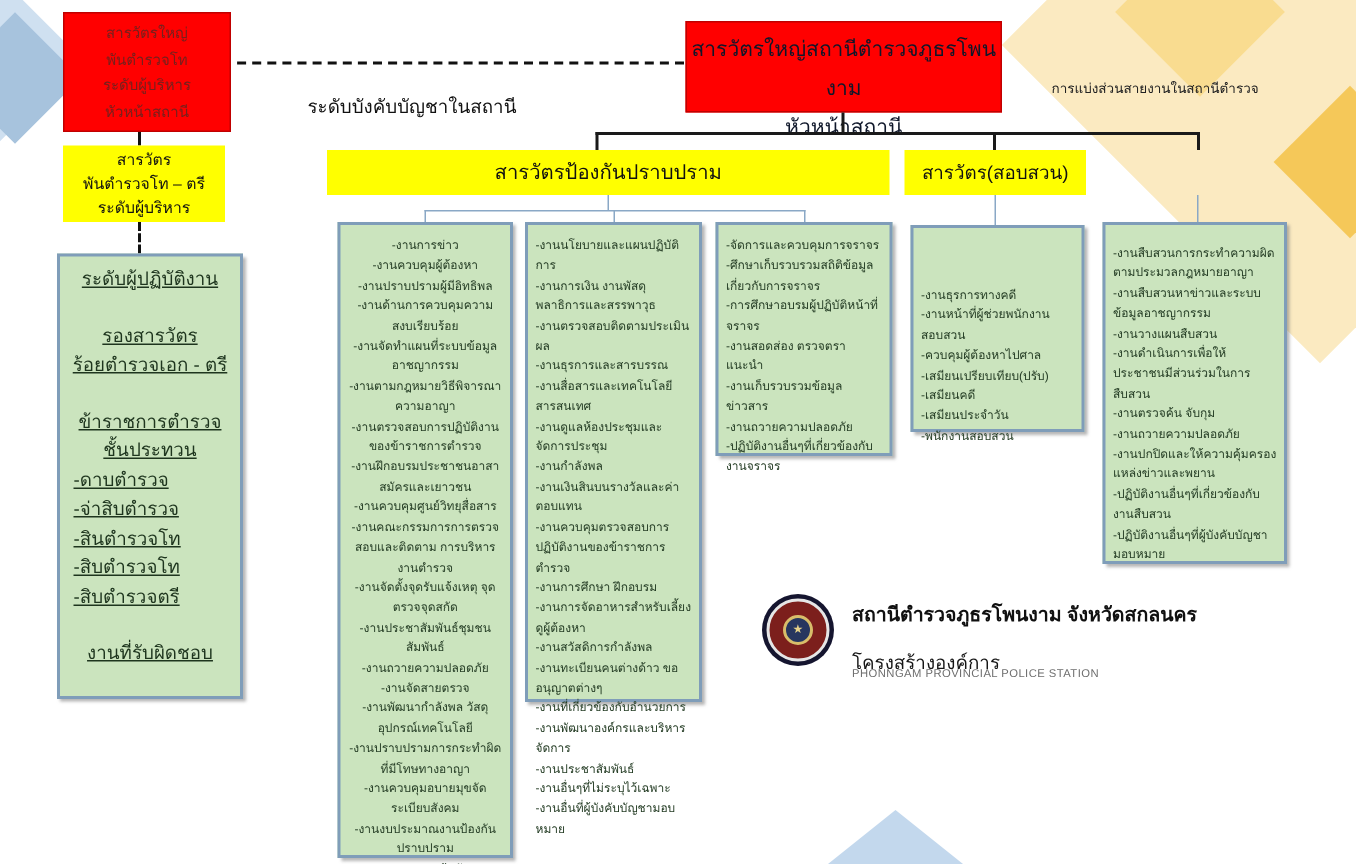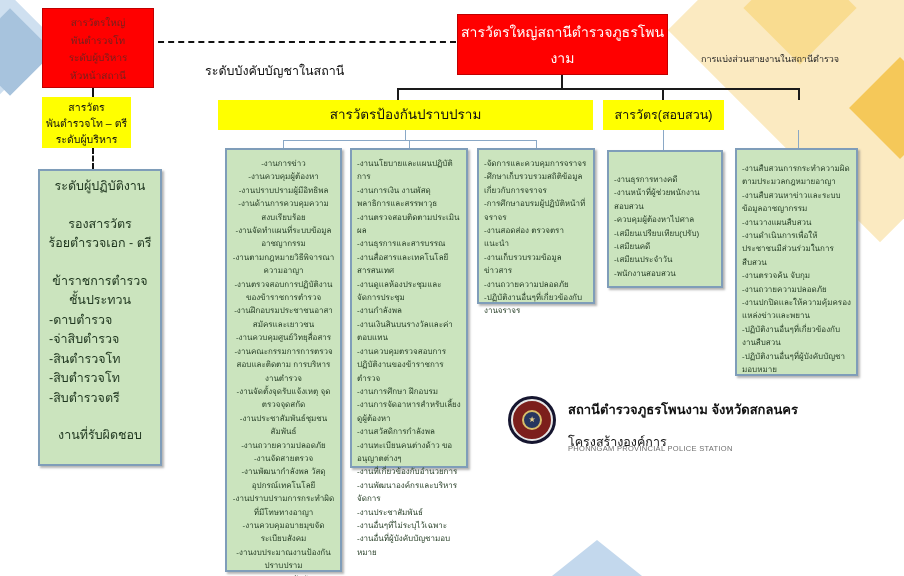--- a/index.html
+++ b/index.html
@@ -24,44 +24,44 @@
   .dash-h{position:absolute;border-top:2px dashed #111;}
   .dash-v{position:absolute;border-left:2px dashed #111;}
   
   .box{position:absolute;box-sizing:border-box;text-align:center;}
   .red{background:#ff0000;border:1px solid #c00000;}
   .yellow{background:#ffff00;}
   .greenbox{background:#cbe4be;border:2px solid #7f9db9;
     box-shadow:2px 2px 2px rgba(120,120,120,.55);}
   .chief-left{left:42px;top:8px;width:112px;height:80px;color:#76201d;
     font-size:10px;line-height:17.5px;padding-top:5px;}
-  .chief-main{left:457px;top:14px;width:211px;height:61px;color:#ffffff;
+  .chief-main{left:457px;top:14px;width:211px;height:61px;color:#0f172a;
     font-size:14px;line-height:26px;padding-top:4px;}
-  .inspector-left{left:42px;top:97px;width:89px;height:51px;color:#111;
+  .inspector-left{left:42px;top:97px;width:108px;height:51px;color:#111;
     font-size:10.5px;line-height:16px;padding-top:2px;}
   .label-chain{position:absolute;left:205px;top:17px;width:160px;font-size:12.5px;color:#111;margin-top:44px;}
   .label-division{position:absolute;left:701px;top:52px;width:150px;font-size:9px;color:#222;}
   .dept{height:30px;font-size:13.5px;line-height:30px;color:#111;}
   .dept1{left:218px;top:100px;width:375px;}
   .dept2{left:603px;top:100px;width:121px;font-size:12.5px;}
   .dept3{left:737px;top:100px;width:123px;font-size:12.5px;}
   
   .op-box{left:38px;top:169px;width:124px;height:297px;color:#1e351e;
     font-size:12.5px;line-height:19.5px;padding:6px 3px;}
-  .op-box .li{text-align:center;}
+  .op-box .li{text-align:center;text-decoration:underline;}
   .op-box .li.dash{text-align:left;padding-left:6px;}
   .op-box .li.blank{height:18px;}
   
   .col{color:#243c24;font-size:8px;line-height:13.4px;text-align:left;
     padding:7px 5px 4px 5px;}
   .col .li{margin:0;}
   .col1{left:225px;top:148px;width:117px;height:424px;text-align:center;}
   .col2{left:350px;top:148px;width:118px;height:320px;}
   .col3{left:477px;top:148px;width:118px;height:156px;}
-  .col4{left:607px;top:150px;width:116px;height:138px;padding-top:21px;}
+  .col4{left:607px;top:150px;width:116px;height:138px;padding-top:38px;}
   .col5{left:735px;top:148px;width:123px;height:228px;padding-top:12px;}
   
   .logo{position:absolute;left:508px;top:396px;width:48px;height:48px;border-radius:50%;
     background:#15152f;display:flex;align-items:center;justify-content:center;}
   .logo .mid{width:38px;height:38px;border-radius:50%;background:#7c1f1c;
     border:2px solid #e6e6e6;display:flex;align-items:center;justify-content:center;}
   .logo .core{width:16px;height:16px;border-radius:50%;background:#27365f;
     border:2px solid #d8bd6a;display:flex;align-items:center;justify-content:center;
     color:#e8d38a;font-size:8px;line-height:8px;}
   .station-th{position:absolute;left:568px;top:399px;font-size:13px;font-weight:bold;color:#101010;}

